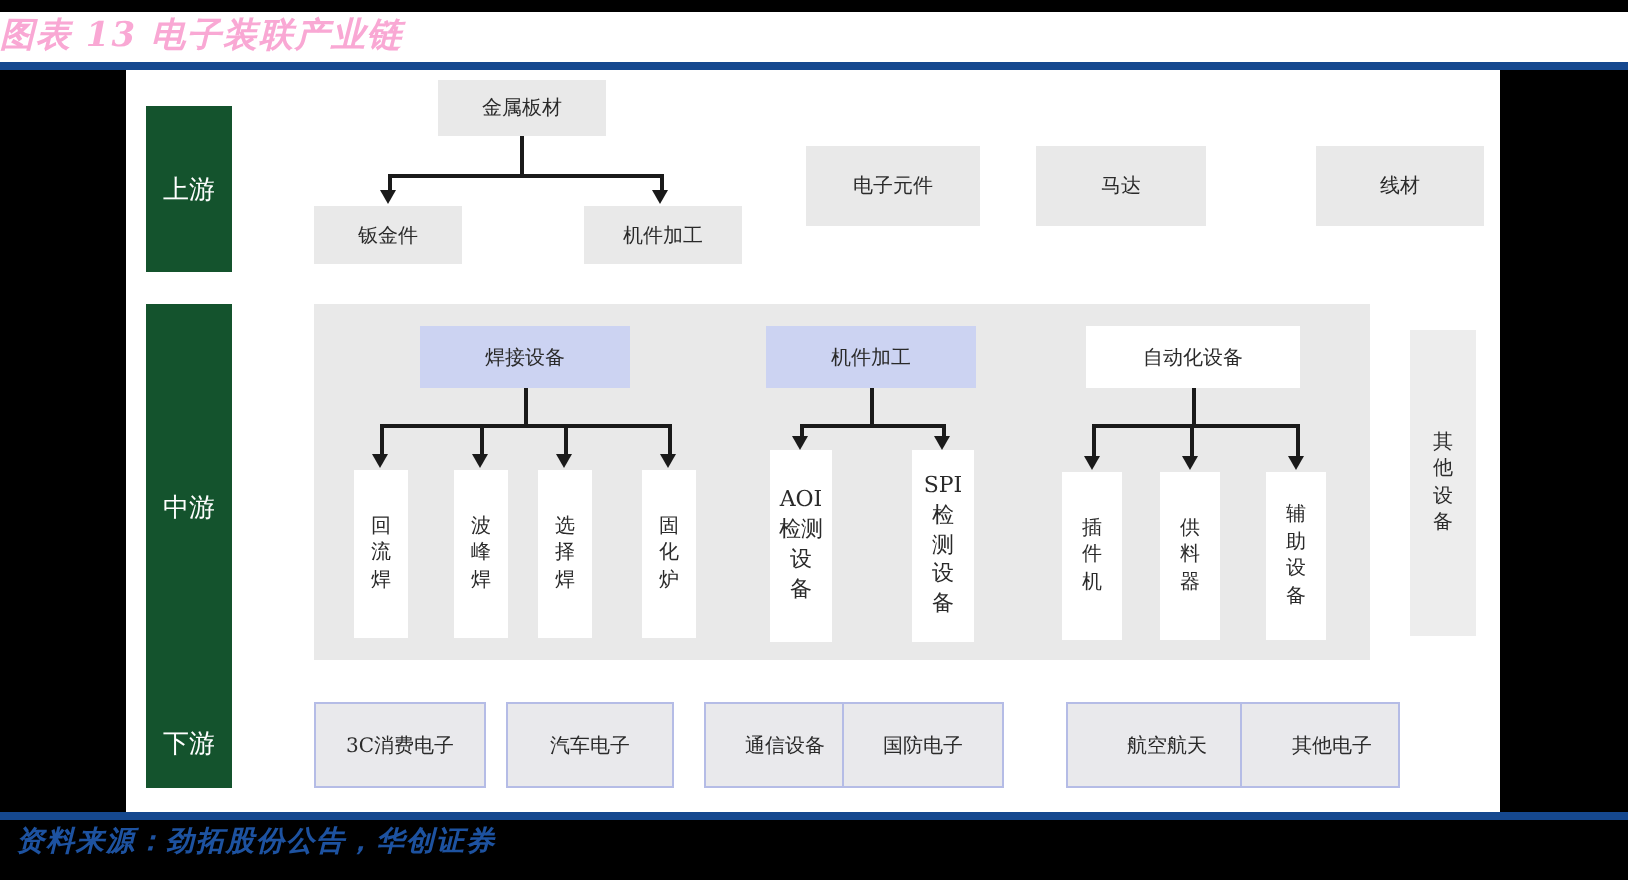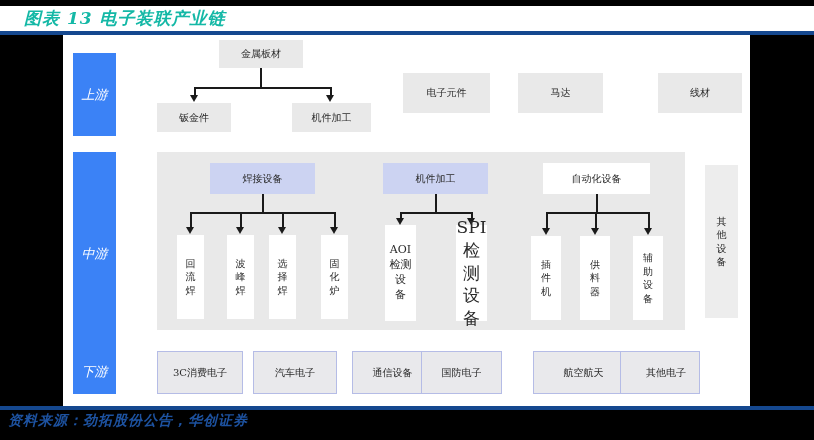--- a/index.html
+++ b/index.html
@@ -1,25 +1,25 @@
 <!DOCTYPE html>
 <html><head>
 <meta charset="utf-8">
 <style>
   * { margin:0; padding:0; box-sizing:border-box; }
   html,body { width:814px; height:440px; }
   body { background:#000; font-family:"DejaVu Sans", sans-serif; position:relative; overflow:hidden; }
   .abs { position:absolute; }
   .titleband { top:6px; left:0; width:814px; height:25px; background:#fff; }
-  .figtitle { left:24px; top:6px; height:34px; line-height:25px; font-family:"DejaVu Serif", serif;
-              font-weight:bold; font-style:italic; font-size:17px; color:#14b8a6; letter-spacing:1px; }
+  .figtitle { left:0; top:6px; height:34px; line-height:25px; font-family:"DejaVu Serif", serif;
+              font-weight:bold; font-style:italic; font-size:17px; color:#f9a8d4; letter-spacing:1px; }
   .rule { left:0; width:814px; height:4px; background:#15488f; }
   .page { left:63px; top:35px; width:687px; height:371px; background:#ffffff; }
-  .stage { width:43px; background:#3b82f6; color:#fff; display:flex; align-items:center; justify-content:center;
-           font-size:13px; font-family:"DejaVu Serif", serif;font-style:italic; }
+  .stage { width:43px; background:#14532d; color:#fff; display:flex; align-items:center; justify-content:center;
+           font-size:13px; font-family:"DejaVu Serif", serif; }
   .bx { display:flex; align-items:center; justify-content:center; font-size:10px; color:#2a2a2a;
         font-family:"DejaVu Serif", serif; text-align:center; }
   .gray { background:#e9e9e9; }
   .panel { background:#e9e9e9; }
   .peri { background:#ccd3f2; }
   .whitebx { background:#ffffff; }
   .vbox { white-space:pre-line; line-height:1.35; }
   .ds { background:#e9e9ec; border:1px solid #b5bce6; }
   .hline, .vline { background:#1a1a1a; }
   .hline { height:1.5px; }
@@ -91,21 +91,21 @@
 <div class="abs hline" style="left:400px; top:212px; width:72px;"></div>
 <div class="abs vline" style="left:400px; top:212px; height:6px;"></div>
 <div class="abs arr" style="left:396px; top:218px;"></div>
 <div class="abs vline" style="left:471px; top:212px; height:6px;"></div>
 <div class="abs arr" style="left:467px; top:218px;"></div>
 
 <div class="abs bx whitebx vbox" style="left:385px; top:225px; width:31px; height:96px; font-size:11px;">AOI
 检测
 设
 备</div>
-<div class="abs bx whitebx vbox" style="left:456px; top:225px; width:31px; height:96px; font-size:17px;">SPI
+<div class="abs bx whitebx vbox" style="left:456px; top:225px; width:31px; height:96px; font-size:11px;">SPI
 检
 测
 设
 备</div>
 
 <div class="abs vline" style="left:596px; top:194px; height:18px;"></div>
 <div class="abs hline" style="left:546px; top:212px; width:102px;"></div>
 <div class="abs vline" style="left:546px; top:212px; height:16px;"></div>
 <div class="abs arr" style="left:542px; top:228px;"></div>
 <div class="abs vline" style="left:595px; top:212px; height:16px;"></div>

